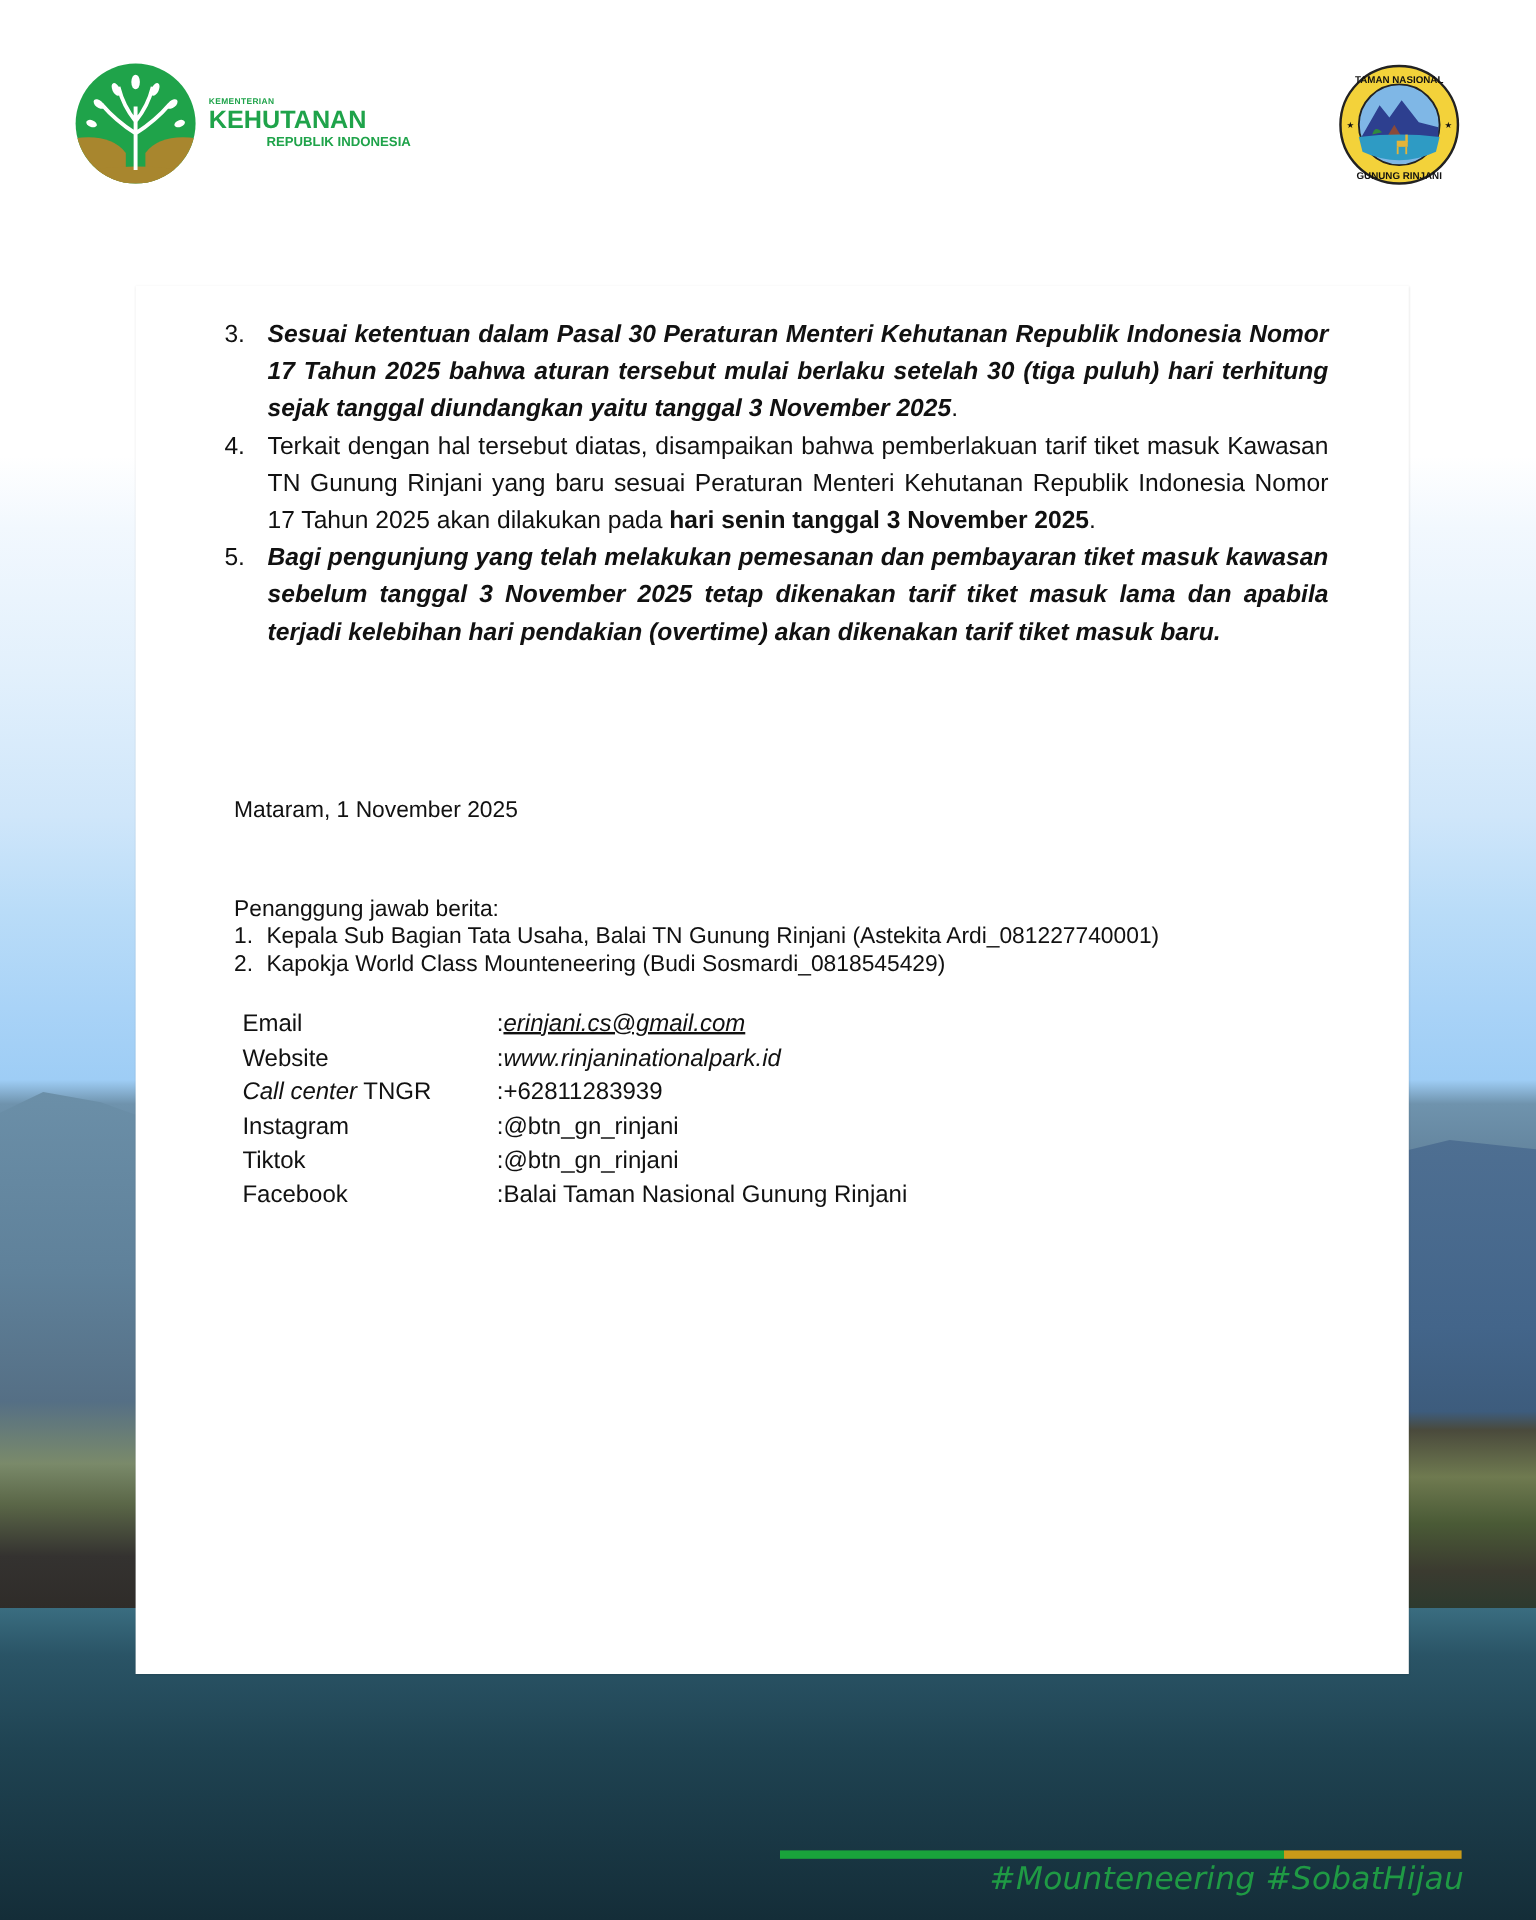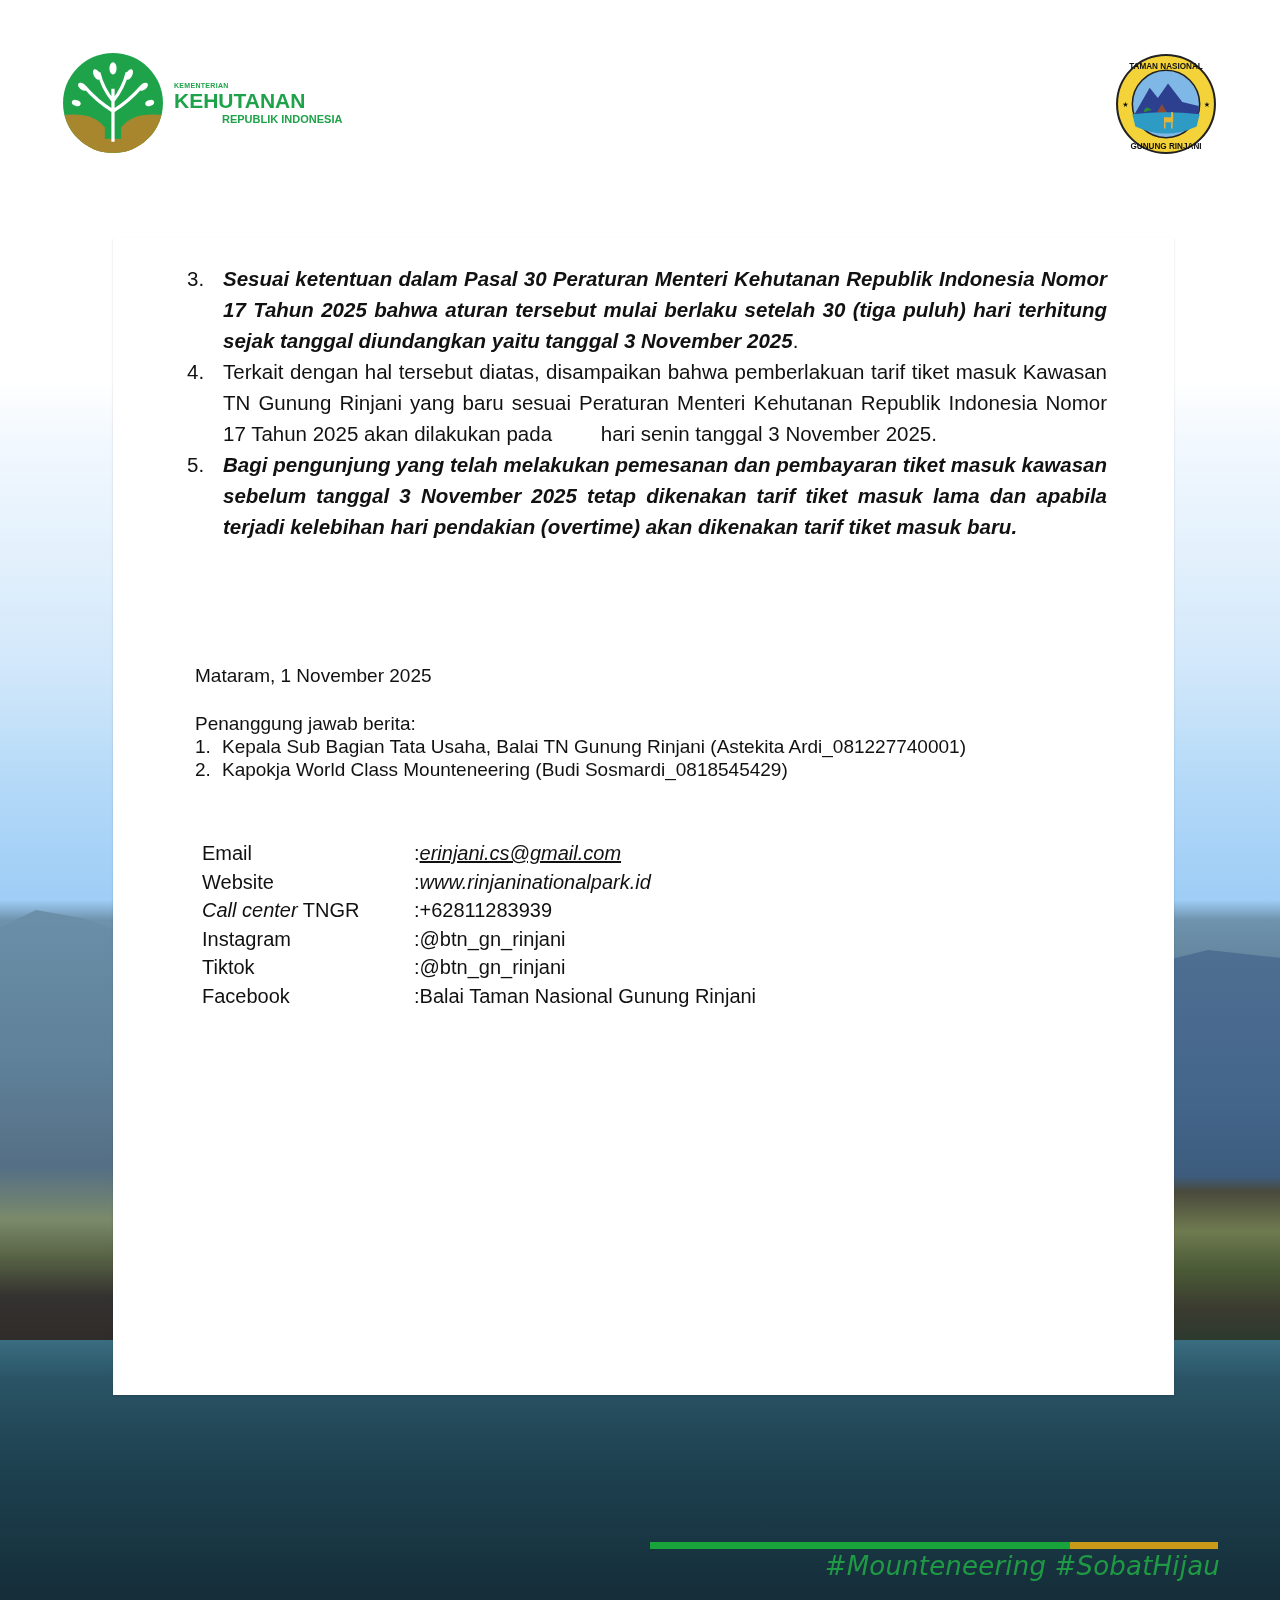--- a/index.html
+++ b/index.html
@@ -42,24 +42,24 @@
     .logo-text { margin-left: 10px; display: flex; flex-direction: column; }
     .logo-small { font-size: 7px; font-weight: bold; color: #1fa34a; letter-spacing: 0.3px; }
     .logo-big { font-size: 21px; font-weight: bold; color: #1fa34a; line-height: 24px; }
     .logo-sub { font-size: 11px; font-weight: bold; color: #1fa34a; padding-left: 48px; }
     .logo-right { position: absolute; left: 1115px; top: 53px; width: 102px; height: 102px; }
     .numlist { position: absolute; left: 187px; top: 263px; width: 920px; font-size: 20.5px; line-height: 31px; color: #111; }
     .numitem { display: flex; margin-bottom: 0; }
     .num { width: 36px; flex: 0 0 36px; }
     .itemtext { flex: 1; text-align: justify; }
     .bi { font-weight: bold; font-style: italic; }
-    .b { font-weight: normal; margin-left: 43px; }
+    .b { font-weight: bold; }
 
     .closing { position: absolute; left: 195px; top: 664px; font-size: 19px; color: #111; line-height: 23px; }
-    .resp { position: absolute; left: 195px; top: 712px; font-size: 19px; color: #111; line-height: 23px; }
+    .resp { position: absolute; left: 195px; top: 746px; font-size: 19px; color: #111; line-height: 23px; }
     .resp-item { display: flex; }
     .resp-num { width: 27px; }
 
     .kontak { position: absolute; left: 202px; top: 839px; font-size: 20px; color: #111; line-height: 28.5px; }
     .krow { display: flex; }
     .klabel { width: 212px; }
     .kval-email { font-style: italic; text-decoration: underline; }
     .kval-web { font-style: italic; }
     .italic { font-style: italic; }
 

